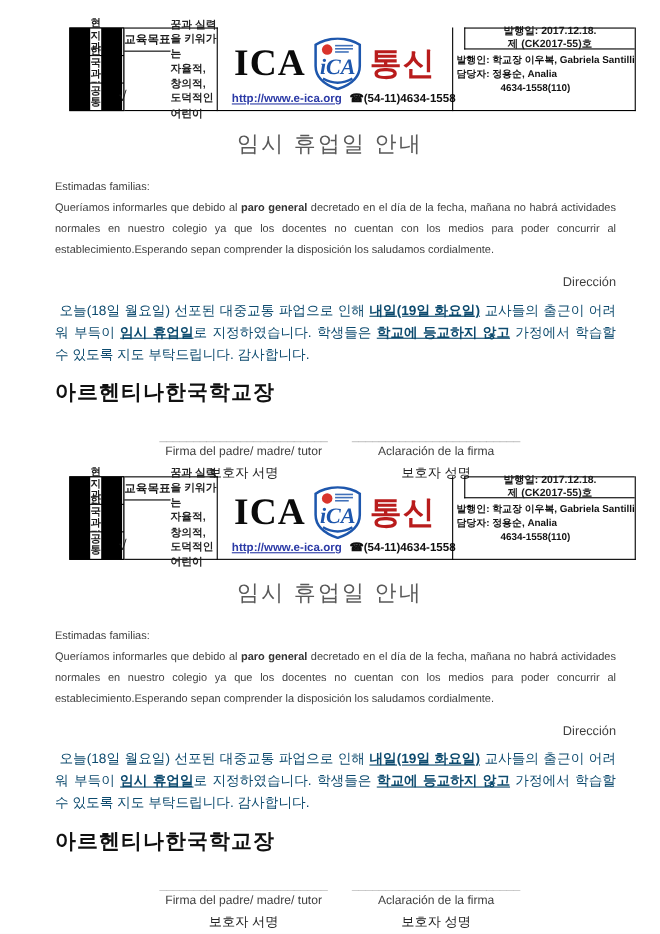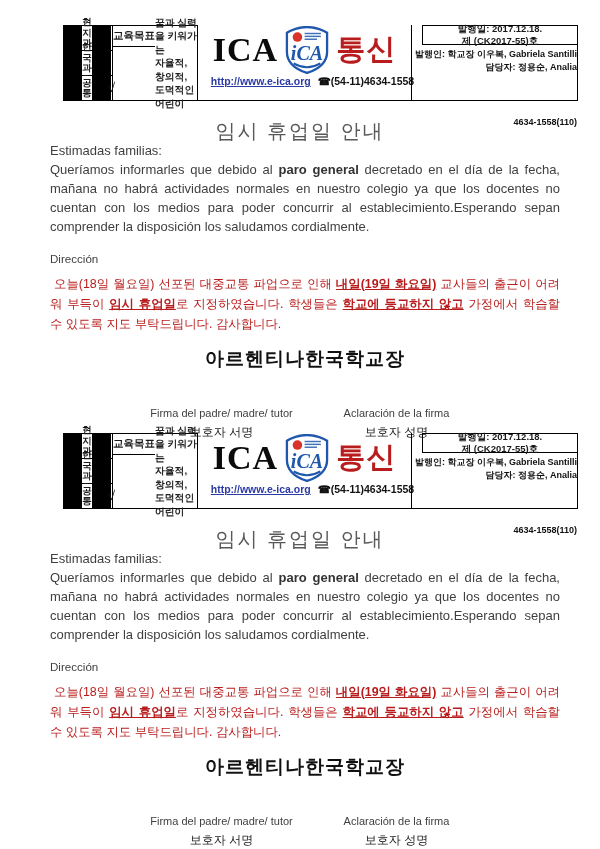--- a/index.html
+++ b/index.html
@@ -13,46 +13,46 @@
           gap:1px;background:#000;border:1px solid #000;box-sizing:border-box;height:76px;}
   .course>div{background:#fff;display:flex;align-items:center;justify-content:center;
           font-size:9.5px;font-weight:bold;line-height:10.5px;white-space:pre-line;text-align:center;margin-left:18px;}
   .course .chk{font-size:13px;font-weight:normal;}
   .goal{width:100px;border:1px solid #000;border-left:none;display:flex;flex-direction:row;box-sizing:border-box;}
   .goal-title{height:20px;border-bottom:1px solid #000;display:flex;align-items:center;justify-content:center;
           font-size:10.5px;font-weight:bold;}
   .goal-text{flex:1;display:flex;align-items:center;justify-content:center;font-size:9.8px;font-weight:bold;
           line-height:13.5px;white-space:pre-line;color:#222;}
   .masthead{width:213px;border-bottom:1px solid #000;display:flex;flex-direction:column;align-items:center;
-          box-sizing:border-box;}
+          justify-content:flex-end;box-sizing:border-box;}
   .brandrow{display:flex;align-items:center;justify-content:center;}
   .brand-ica{font-family:"Liberation Serif",serif;font-weight:bold;font-size:34px;letter-spacing:1px;color:#0b0b0b;}
   .brand-kr{font-size:29px;font-weight:800;color:#b91c1c;letter-spacing:1px;}
   .logo{width:44px;height:48px;margin:1px 7px 0 7px;}
   .linkrow{font-size:10.5px;font-weight:bold;margin:1px 0 4px;white-space:nowrap;padding-left:16px;}
   .linkrow a{color:#2b3aa6;text-decoration:underline;}
   .linkrow .phone{color:#111;margin-left:4px;}
   .issue{flex:1;border-left:1px solid #000;border-right:1px solid #000;border-bottom:1px solid #000;
           display:flex;flex-direction:column;box-sizing:border-box;}
   .issue-top{margin-left:10px;border:1px solid #000;border-right:none;height:20px;box-sizing:border-box;
           display:flex;flex-direction:column;align-items:center;justify-content:center;
           font-size:9.5px;font-weight:bold;line-height:12.5px;}
-  .issue-bottom{flex:1;padding:3px 0 0 3px;font-size:9px;font-weight:bold;line-height:13px;color:#111;text-align:right;}
+  .issue-bottom{flex:1;padding:3px 0 0 3px;font-size:9px;font-weight:bold;line-height:13px;color:#111;}
   .issue-pub{white-space:nowrap;overflow:hidden;}
-  .issue-phone{padding-left:40px;margin-top:42px;}
+  .issue-phone{padding-left:40px;}
 
   
   .doc-title{text-align:center;margin-top:20px;font-size:20px;letter-spacing:2px;color:#595959;line-height:20px;}
   .body-col{margin-left:28px;width:510px;}
-  .es{margin-top:0;font-size:13px;line-height:19px;color:#3f3f3f;text-align:justify;}
+  .es{margin-top:20px;font-size:10px;line-height:19px;color:#3f3f3f;text-align:justify;}
   .es b{color:#333;}
-  .direccion{font-size:11.6px;line-height:19px;color:#3f3f3f;margin-top:1px;}
-  .ko{margin-top:6px;font-size:12.4px;line-height:20px;color:#b91c1c;text-align:justify;}
+  .direccion{text-align:right;font-size:11.6px;line-height:19px;color:#3f3f3f;margin-top:1px;}
+  .ko{margin-top:6px;font-size:12.4px;line-height:20px;color:#0c4a6e;text-align:justify;}
   .ko .bu{font-weight:bold;text-decoration:underline;}
-  .signoff{text-align:center;font-size:19px;font-weight:600;letter-spacing:1px;margin-top:3px;color:#111;}
+  .signoff{font-size:19px;font-weight:600;letter-spacing:1px;margin-top:3px;color:#111;}
   .sigs{display:flex;justify-content:center;margin-top:22px;}
   .sig{width:175px;text-align:center;}
   .sig.left{margin-left:8px;}
   .sig-line{font-size:11px;color:#777;letter-spacing:0;line-height:10px;white-space:nowrap;overflow:hidden;}
   .sig-label{font-size:11px;color:#3f3f3f;margin-top:3px;white-space:nowrap;}
   .sig-sub{font-size:12px;color:#222;margin-top:5px;}
 </style>
 </head>
 <body>
 

